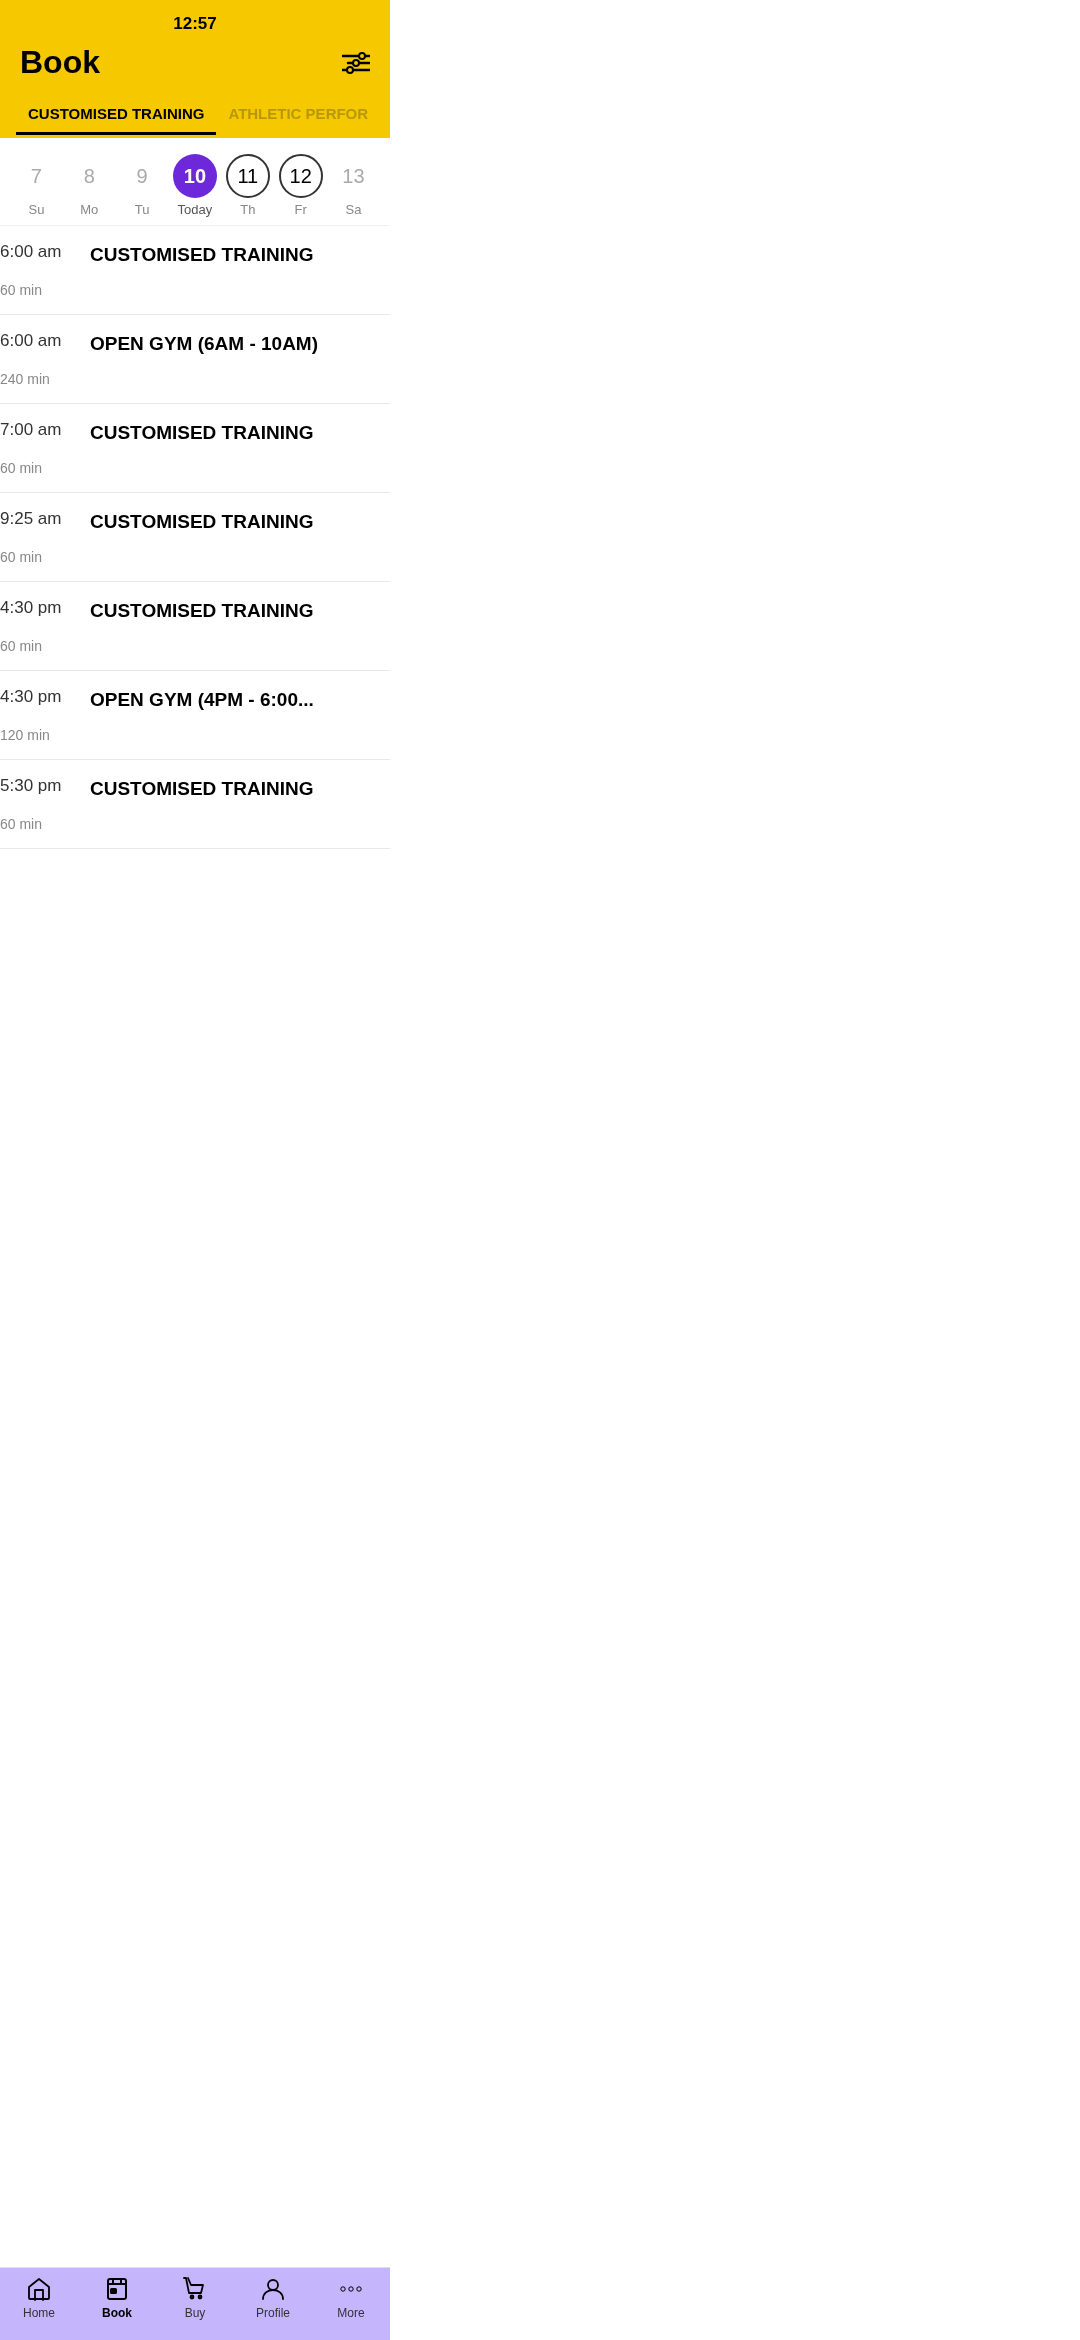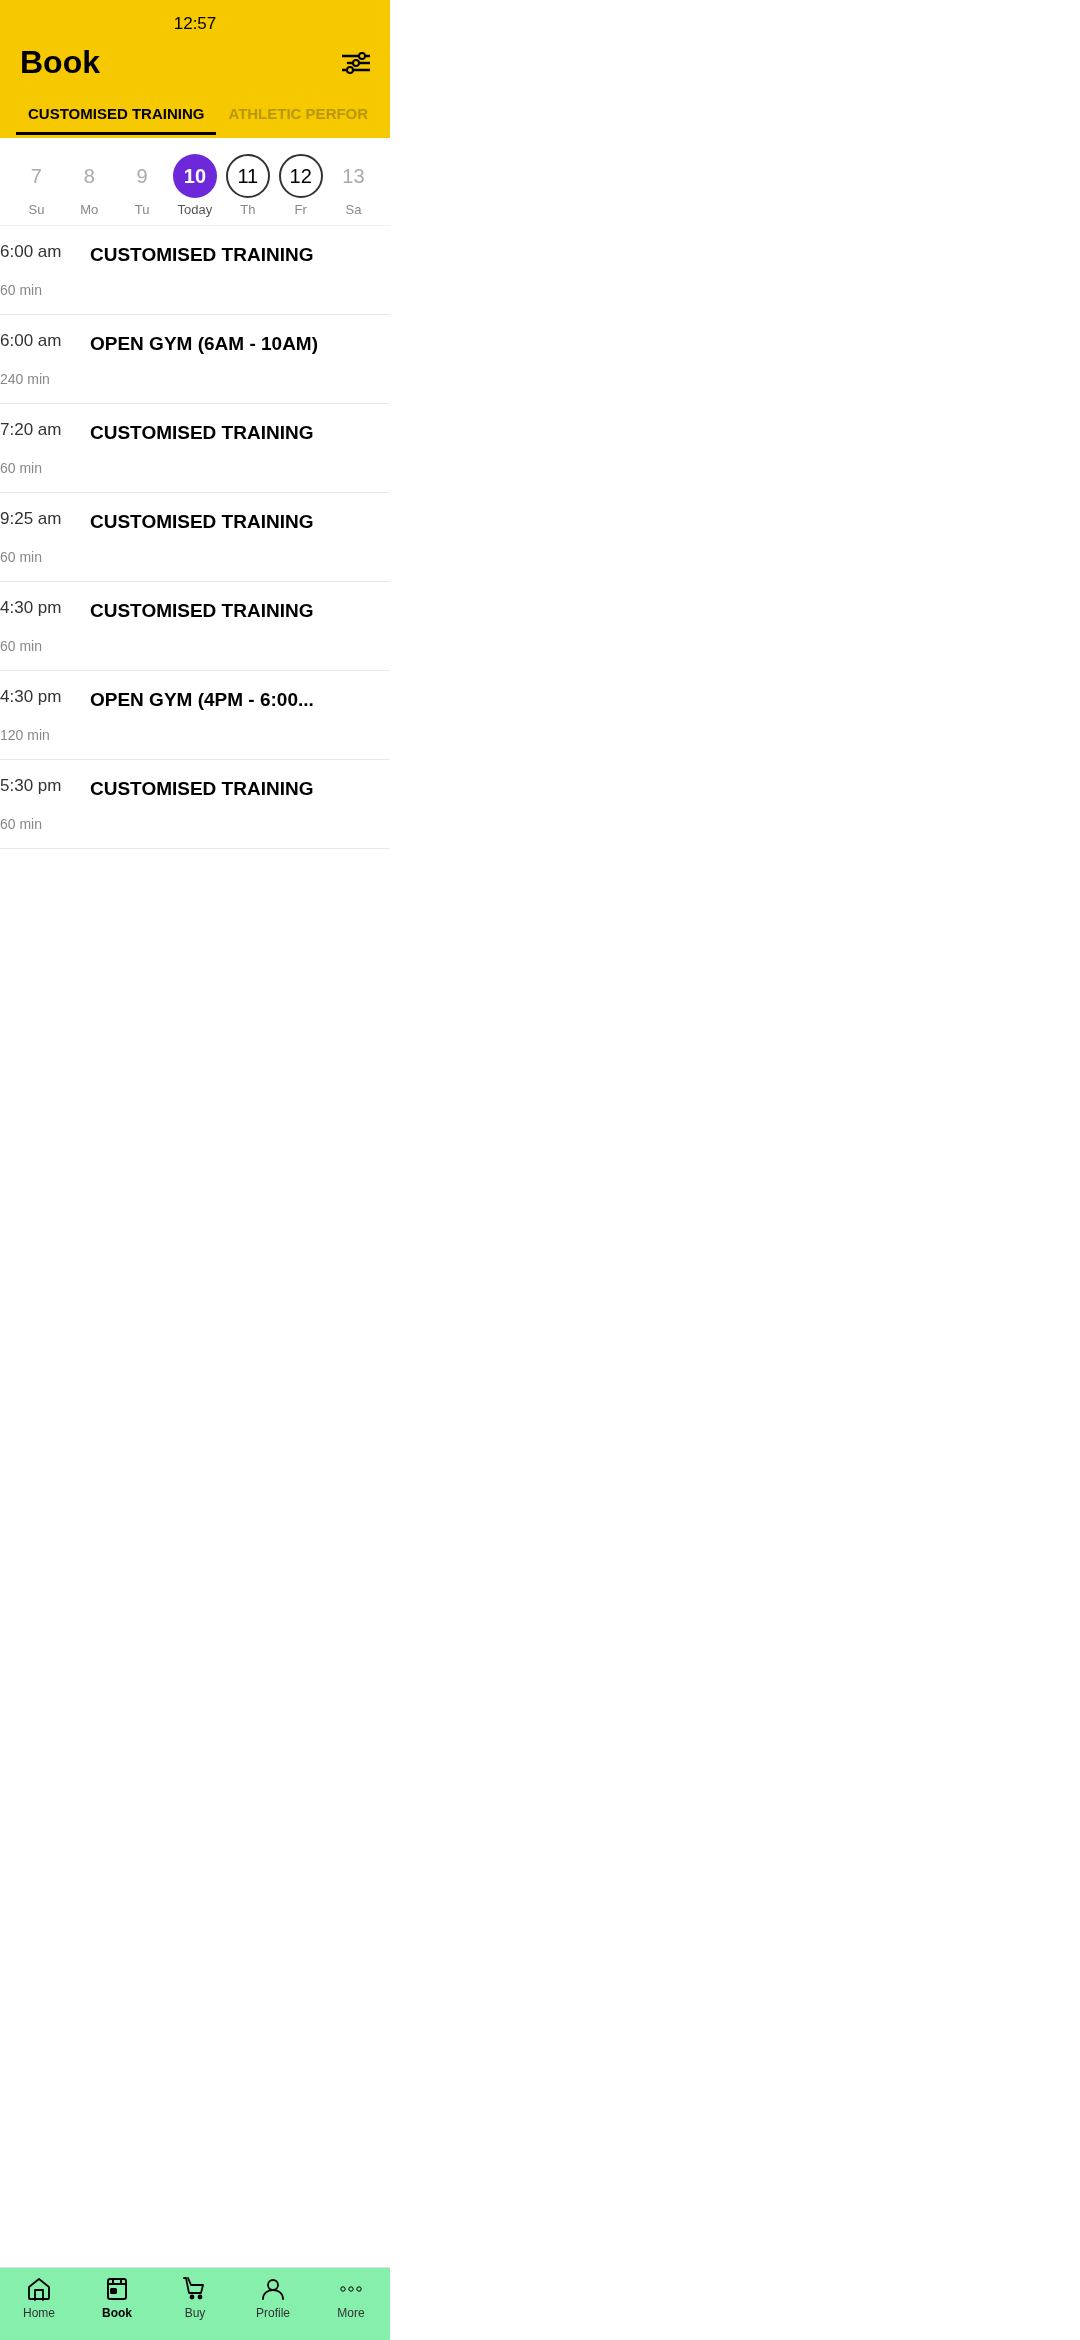--- a/index.html
+++ b/index.html
@@ -15,21 +15,21 @@
       font-family: -apple-system, BlinkMacSystemFont, 'Helvetica Neue', sans-serif;
       background: #fff;
       overflow-x: hidden;
     }
 
     .status-bar {
       background: #F5C800;
       padding: 14px 20px 0;
       text-align: center;
       font-size: 17px;
-      font-weight: 400;
+      font-weight: 700;
       color: #000;
     }
 
     .header {
       background: #F5C800;
       padding: 10px 20px 16px;
       display: flex;
       justify-content: space-between;
       align-items: center;
     }
@@ -171,21 +171,21 @@
       color: #000;
       padding-top: 2px;
       flex: 1;
     }
 
     .bottom-nav {
       position: fixed;
       bottom: 0;
       left: 0;
       width: 390px;
-      background: #86efac;
+      background: #c4b5fd;
       border-top: 1px solid #e0e0e0;
       display: flex;
       justify-content: space-around;
       align-items: center;
       padding: 8px 0 20px;
     }
 
     .nav-item {
       display: flex;
       flex-direction: column;
@@ -313,21 +313,21 @@
     <div class="schedule-item">
       <div class="time-block">
         <span class="time-text">6:00 am</span>
         <span class="duration-text">240 min</span>
       </div>
       <div class="class-name">OPEN GYM (6AM - 10AM)</div>
     </div>
 
     <div class="schedule-item">
       <div class="time-block">
-        <span class="time-text">7:20 am</span>
+        <span class="time-text">7:00 am</span>
         <span class="duration-text">60 min</span>
       </div>
       <div class="class-name">CUSTOMISED TRAINING</div>
     </div>
 
     <div class="schedule-item">
       <div class="time-block">
         <span class="time-text">9:25 am</span>
         <span class="duration-text">60 min</span>
       </div>

